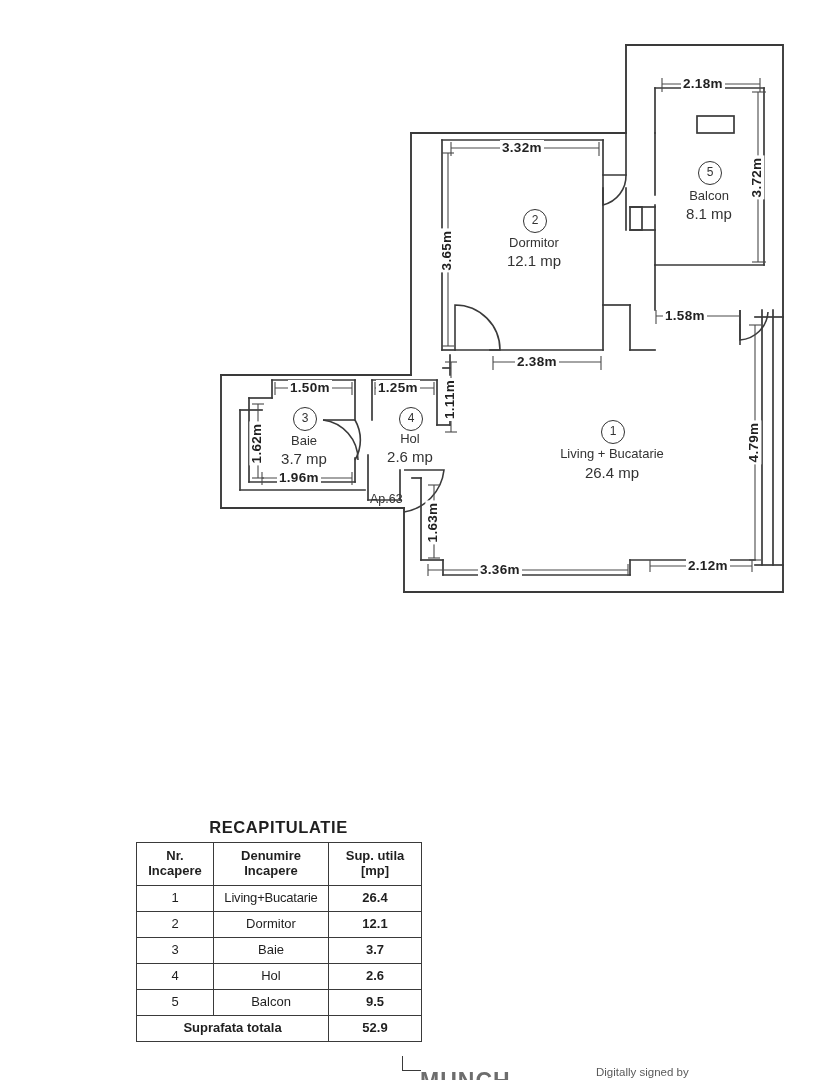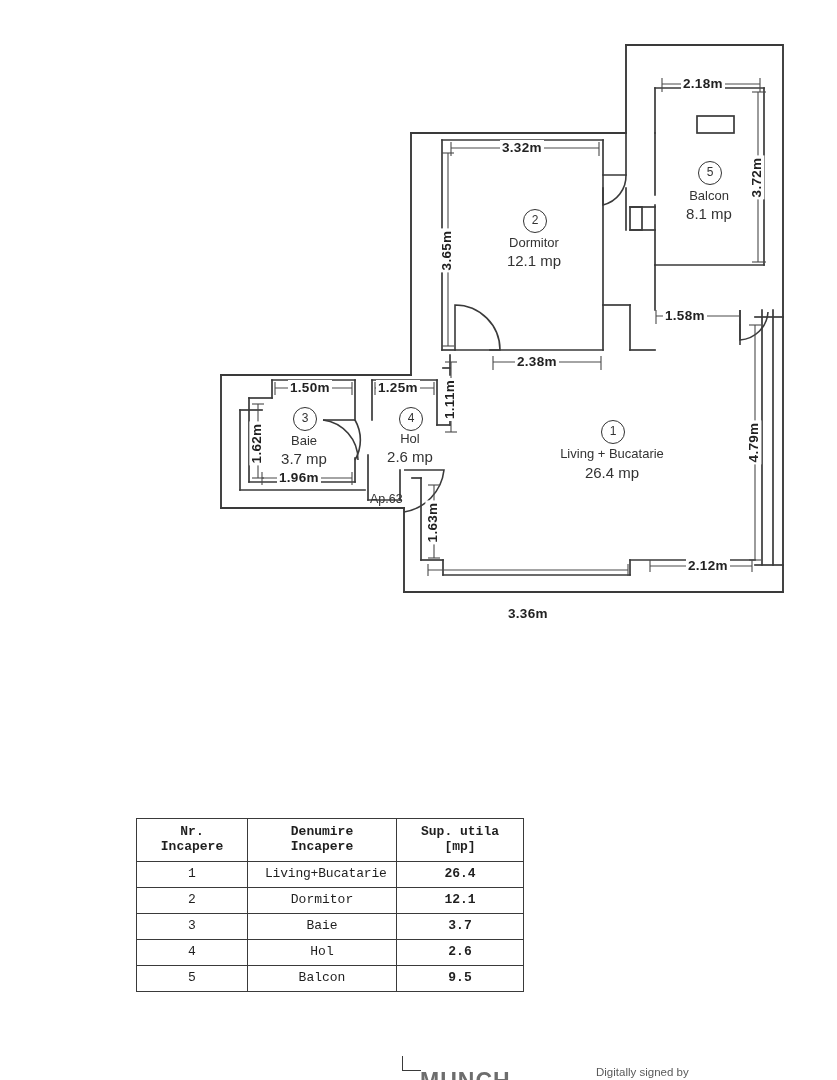--- a/index.html
+++ b/index.html
@@ -125,24 +125,24 @@
     color: #1f1f1f;
     margin-bottom: 5px;
   }
   table.recap {
     border-collapse: collapse;
     width: 282px;
     table-layout: fixed;
   }
   table.recap td, table.recap th {
     border: 1.4px solid #3a3a3a;
-    font-family: Liberation Mono, monospace;
+    font-family: Liberation Sans, sans-serif;
     font-size: 13px;
     color: #1f1f1f;
-    padding: 2px 17px;
+    padding: 2px 0;
     text-align: center;
     line-height: 1.15;
     height: 21px;
     background: #fff;
   }
   table.recap th {
     font-weight: bold;
     font-size: 13px;
     height: 38px;
   }
@@ -419,35 +419,36 @@
   <div class="plan-label room-name" style="left:380px; top:431px; width:60px;">Hol</div>
   <div class="plan-label room-area" style="left:380px; top:448px; width:60px;">2.6 mp</div>
 
   <div class="ap-label" style="left:370px; top:492px;">Ap.63</div>
 
   <div class="dim-label" style="left:681px; top:76px;text-align:right;">2.18m</div>
   <div class="dim-label" style="left:500px; top:140px;">3.32m</div>
   <div class="dim-label" style="left:515px; top:354px;">2.38m</div>
   <div class="dim-label" style="left:663px; top:308px;">1.58m</div>
   <div class="dim-label" style="left:686px; top:558px;">2.12m</div>
-  <div class="dim-label" style="left:506px; top:562px;margin-top:44px;">3.36m</div>
+  <div class="dim-label" style="left:478px; top:562px;">3.36m</div>
   <div class="dim-label" style="left:288px; top:380px;">1.50m</div>
   <div class="dim-label" style="left:277px; top:470px;">1.96m</div>
   <div class="dim-label" style="left:376px; top:380px;">1.25m</div>
 
   <div class="dim-label dim-vert" style="left:735px; top:170px;">3.72m</div>
   <div class="dim-label dim-vert" style="left:425px; top:243px;">3.65m</div>
   <div class="dim-label dim-vert" style="left:732px; top:435px;">4.79m</div>
   <div class="dim-label dim-vert" style="left:411px; top:515px;">1.63m</div>
   <div class="dim-label dim-vert" style="left:235px; top:436px;">1.62m</div>
   <div class="dim-label dim-vert" style="left:428px; top:392px;">1.11m</div>
 
 </div>
 
 <div id="recap-wrap">
+  <div id="recap-title">RECAPITULATIE</div>
 
   <table class="recap">
     <thead>
       <tr>
         <th class="col-nr">
           <span class="hdr-sub">Nr.</span>
           <span class="hdr-sub">Incapere</span>
         </th>
         <th class="col-name">
           <span class="hdr-sub">Denumire</span>
@@ -478,20 +479,24 @@
       <tr>
         <td>4</td>
         <td class="name-cell">Hol</td>
         <td class="num-bold">2.6</td>
       </tr>
       <tr>
         <td>5</td>
         <td class="name-cell">Balcon</td>
         <td class="num-bold">9.5</td>
       </tr>
+      <tr>
+        <td class="tot-cell" colspan="2">Suprafata totala</td>
+        <td class="num-bold">52.9</td>
+      </tr>
     </tbody>
   </table>
 </div>
 
 <div id="exec-row">
   <div class="divider"></div>
   <div class="divider2"></div>
   <div class="lbl">Executant</div>
 </div>
 

